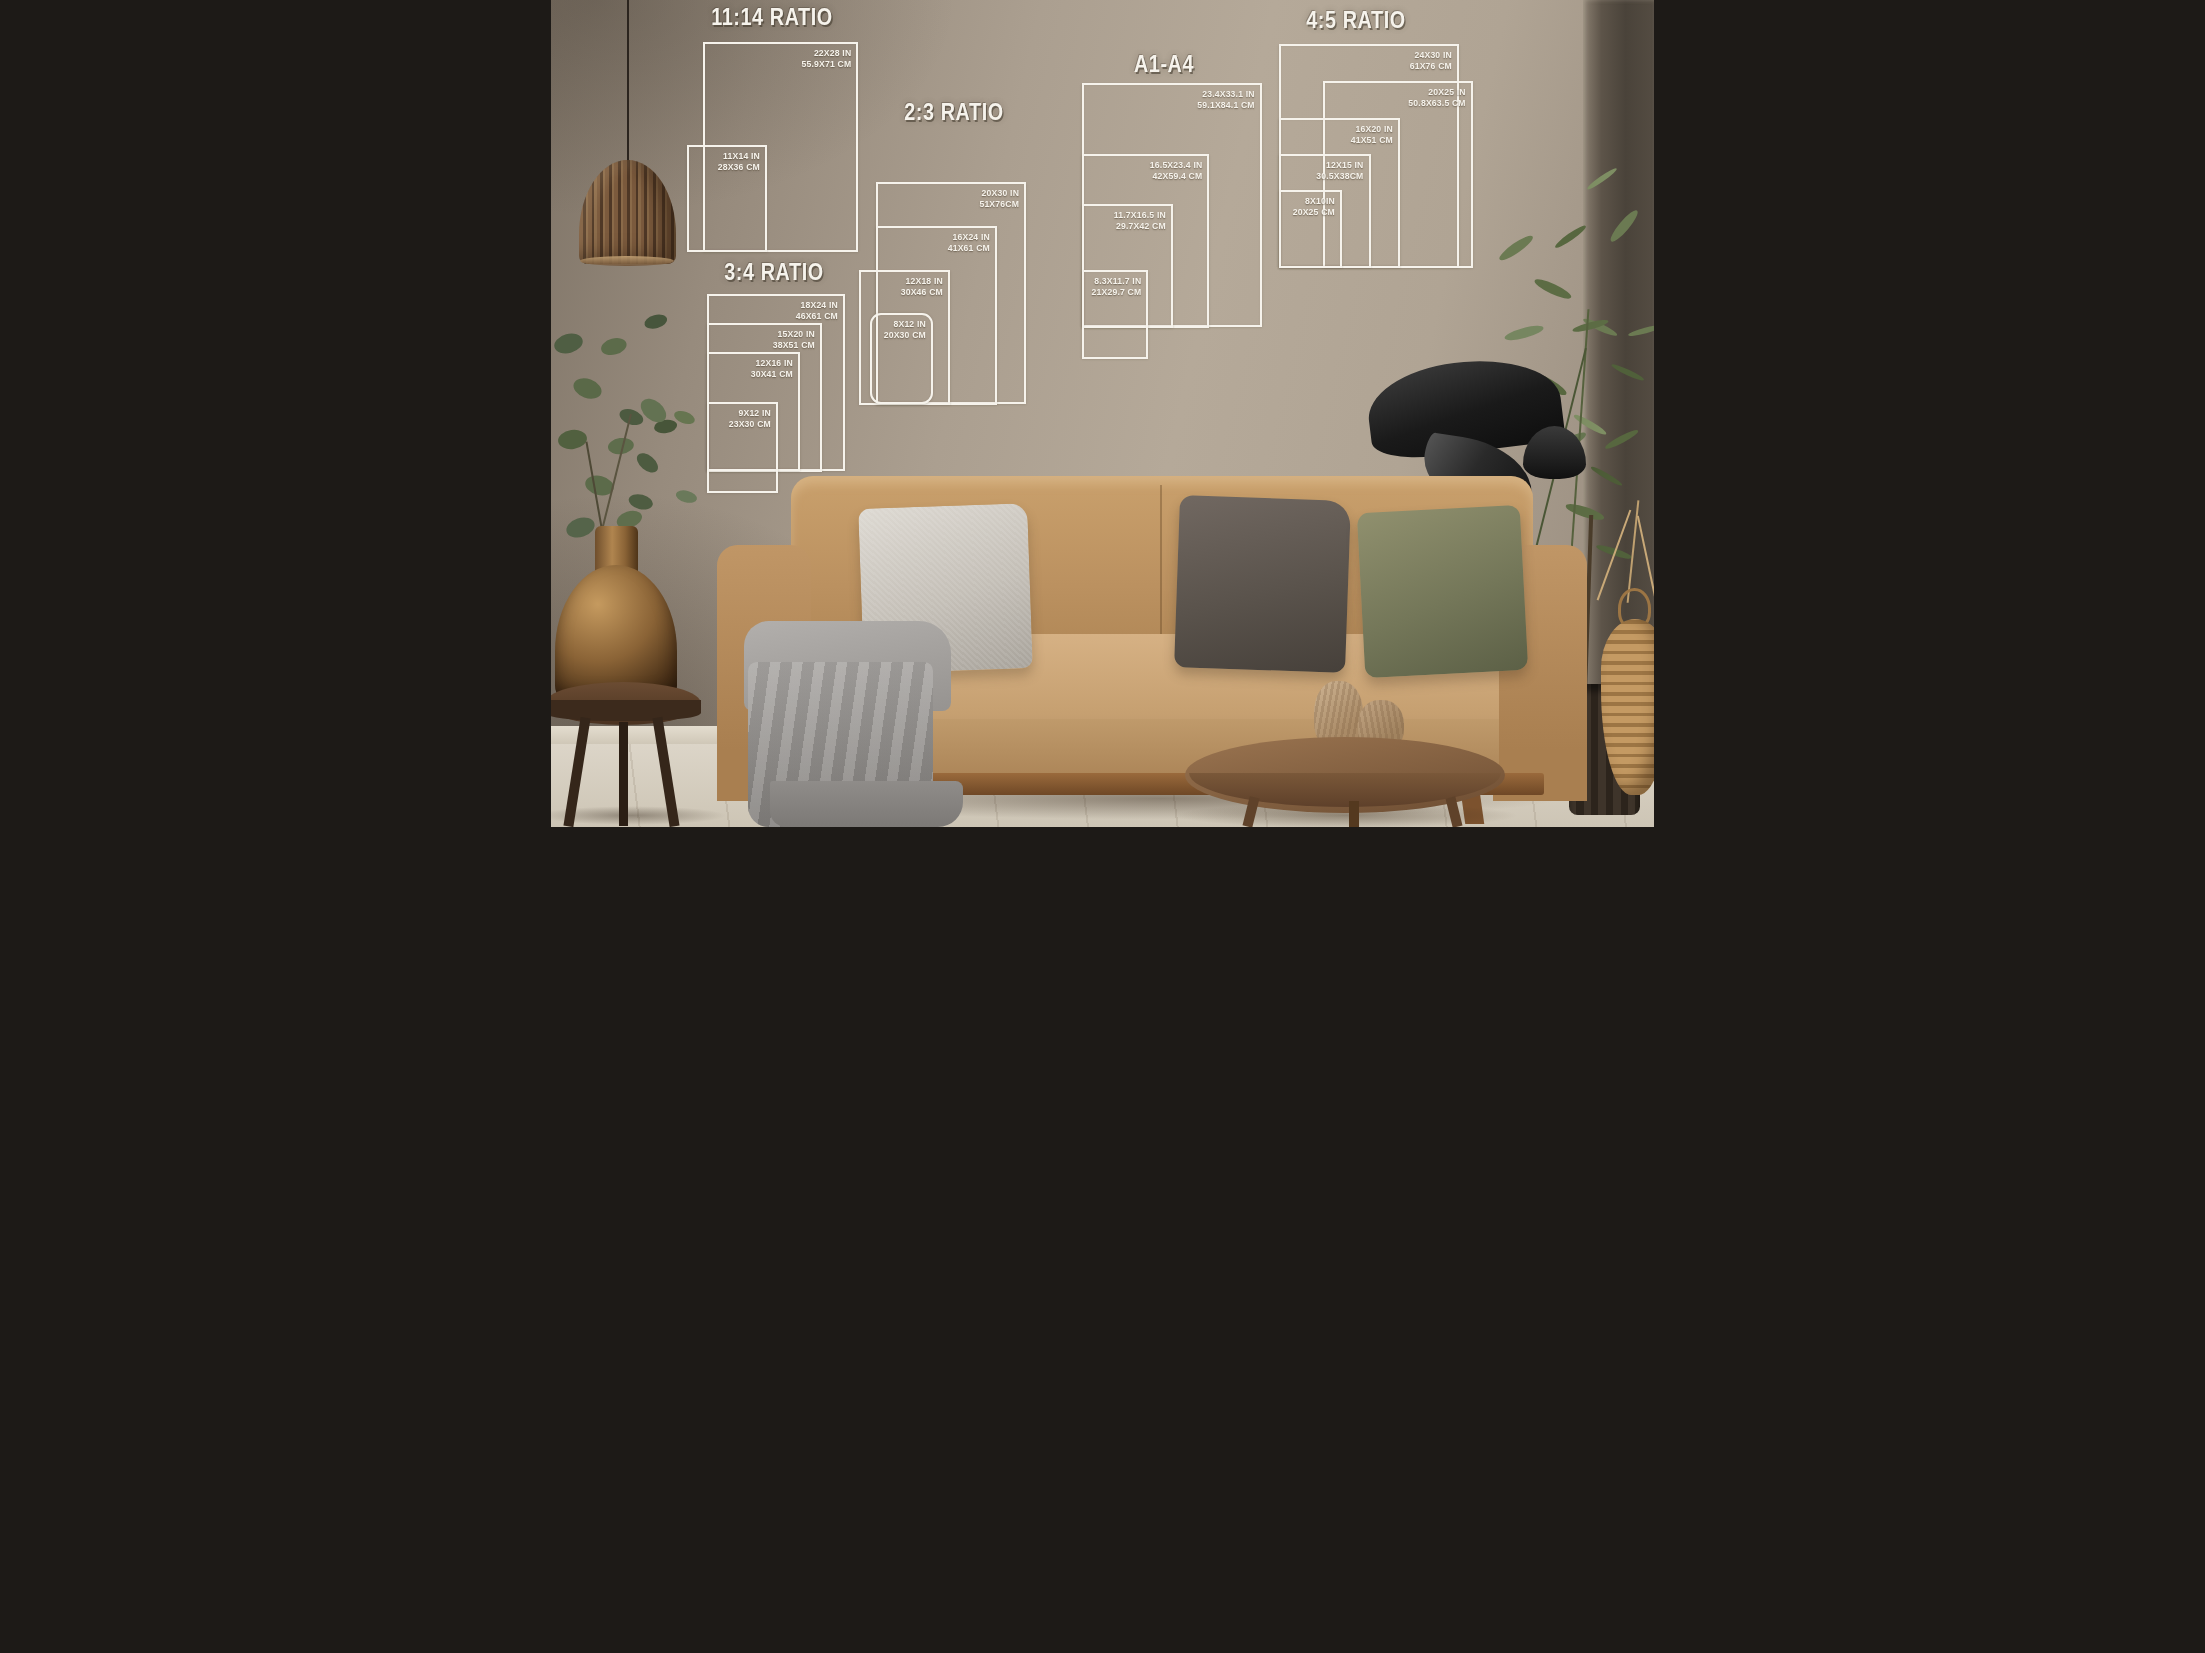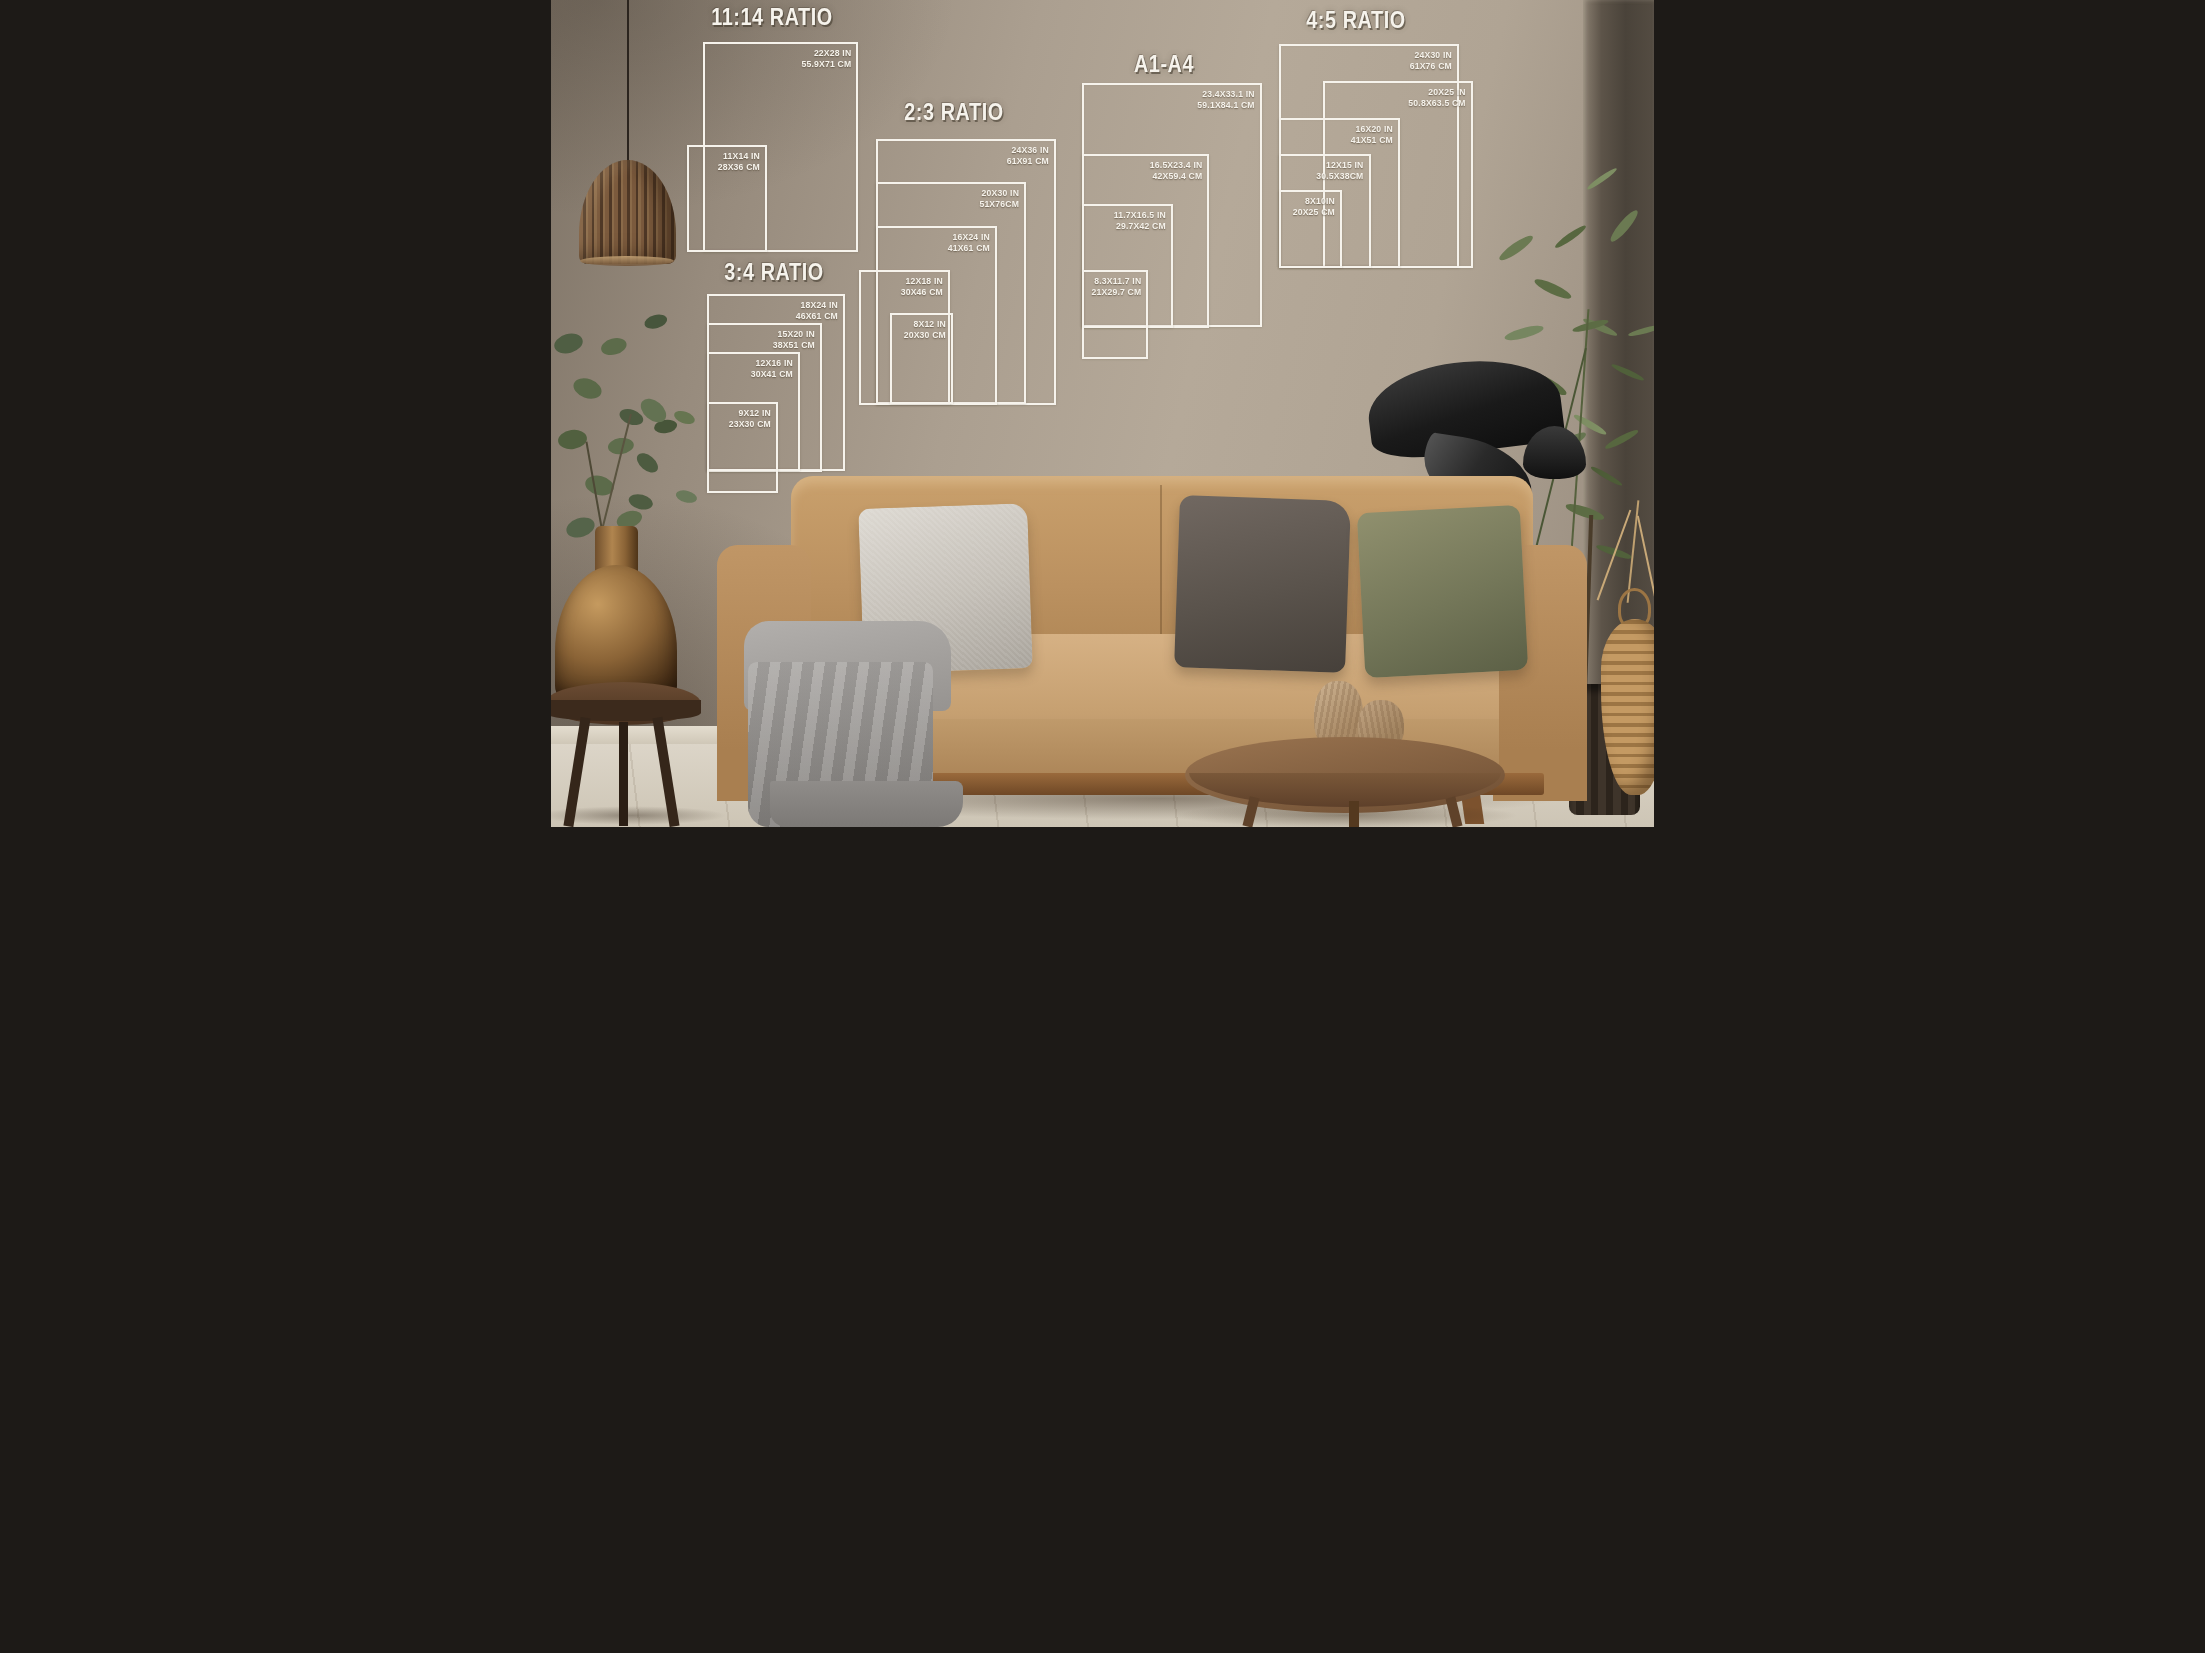--- a/index.html
+++ b/index.html
@@ -85,45 +85,39 @@
     <div class="size-rect" style="left:156px;top:402px;width:67px;height:87px;">
       <div class="size-label">
         <span>9X12 IN</span>
           <span>23X30 CM</span>
         </div>
       </div>
   </div>
 
   <div class="size-group">
     <div class="group-title" style="left:403px;top:99px;">2:3 RATIO</div>
-    <div class="size-rect" style="left:325px;top:139px;width:176px;height:262px;">
-      <div class="size-label">
-        <span>24X36 IN</span>
-          <span>61X91 CM</span>
-        </div>
-      </div>
     <div class="size-rect" style="left:325px;top:182px;width:146px;height:218px;">
       <div class="size-label">
         <span>20X30 IN</span>
           <span>51X76CM</span>
         </div>
       </div>
     <div class="size-rect" style="left:325px;top:226px;width:117px;height:175px;">
       <div class="size-label">
         <span>16X24 IN</span>
           <span>41X61 CM</span>
         </div>
       </div>
     <div class="size-rect" style="left:308px;top:270px;width:87px;height:131px;">
       <div class="size-label">
         <span>12X18 IN</span>
           <span>30X46 CM</span>
         </div>
       </div>
-    <div class="size-rect" style="left:339px;top:313px;width:59px;height:87px;">
+    <div class="size-rect" style="left:319px;top:313px;width:59px;height:87px;border-radius:11px;">
       <div class="size-label">
         <span>8X12 IN</span>
           <span>20X30 CM</span>
         </div>
       </div>
   </div>
 
   <div class="size-group">
     <div class="group-title" style="left:613px;top:51px;">A1-A4</div>
     <div class="size-rect" style="left:531px;top:83px;width:176px;height:240px;">

